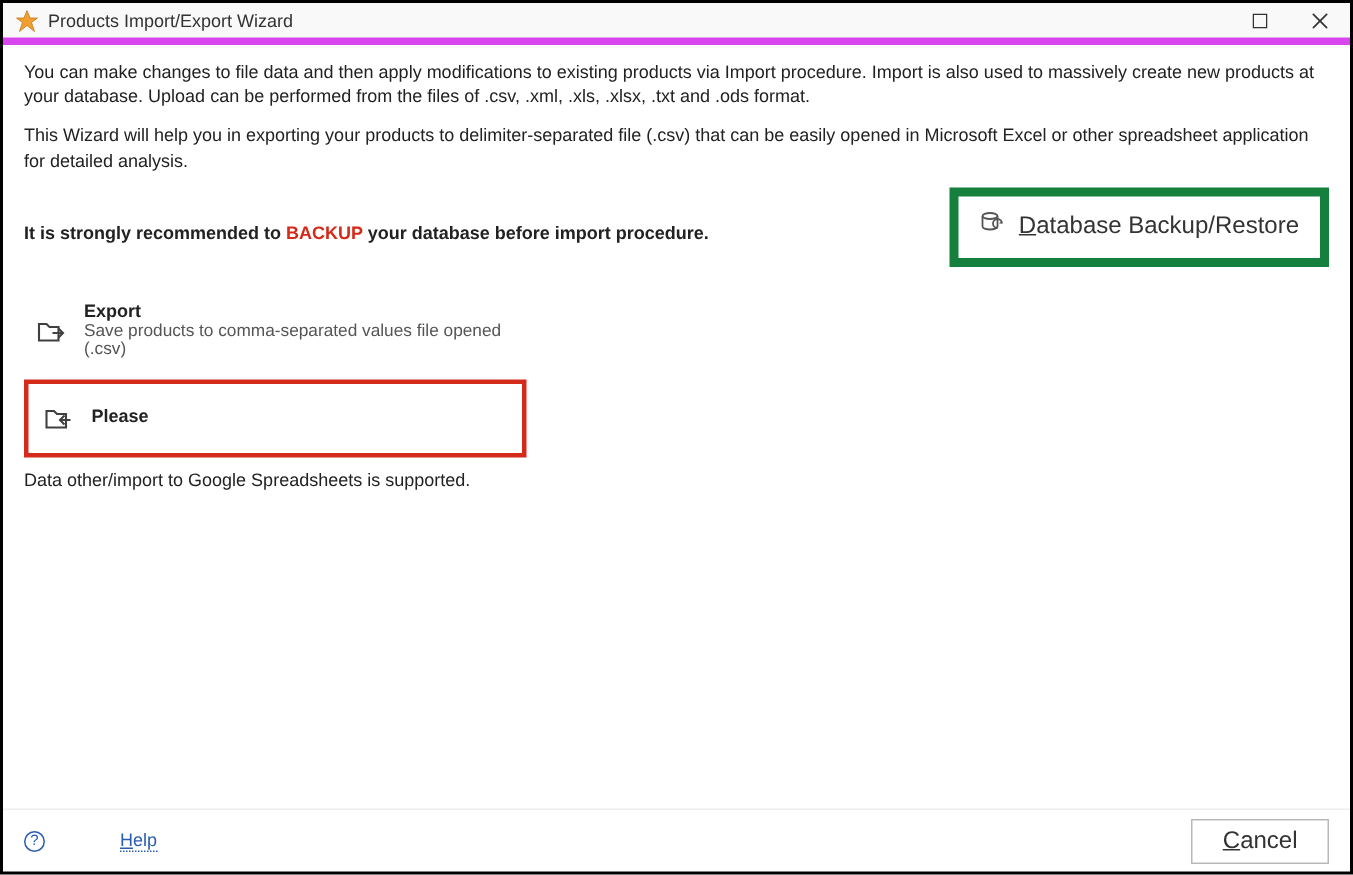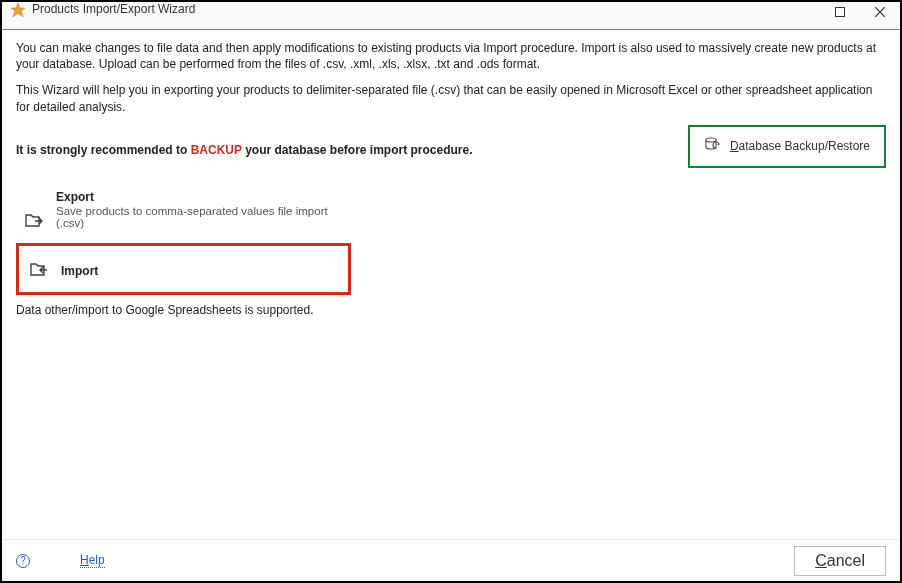--- a/index.html
+++ b/index.html
@@ -12,23 +12,23 @@
       height: 583px;
       border: 2px solid #000;
       display: flex;
       flex-direction: column;
       overflow: hidden;
     }
     
     .titlebar {
       height: 28px;
       display: flex;
-      align-items: flex-start;
+      align-items: center;
       padding: 0 6px 0 8px;
-      border-bottom: 1px solid #d946ef;
+      border-bottom: 5px solid #d946ef;
       background: #f9f9f9;
     }
     .titlebar .app-icon {
       width: 16px; height: 16px; margin-right: 6px;
       display: inline-flex; align-items: center; justify-content: center;
     }
     .titlebar .title { font-size: 12px; color: #333; }
     .titlebar .win-controls { margin-left: auto; display: flex; gap: 12px; }
     .titlebar .win-controls .ctrl {
       width: 28px; height: 20px; display: flex; align-items: center; justify-content: center;
@@ -42,31 +42,31 @@
       overflow: hidden;
     }
     .para { margin-bottom: 10px; line-height: 1.35; color: #222; }
     .recommend-row {
       display: flex; align-items: center; justify-content: space-between;
       margin-top: 6px; margin-bottom: 14px;
     }
     .recommend-text { font-weight: bold; padding-top: 8px; }
     .recommend-text .backup { color: #d32a1a; font-weight: bold; }
     .backup-btn {
-      border: 2px solid #15803d;
+      border: 6px solid #15803d;
       background: #fff;
       padding: 10px 14px;
       display: inline-flex; align-items: center; gap: 8px;
-      font-size: 12px; color: #333;
+      font-size: 16px; color: #333;
       cursor: pointer;
       min-width: 160px;
     }
     .select-label { color: #444; margin-bottom: 12px; }
     .option {
-      display: flex; align-items: flex-end; gap: 12px;
+      display: flex; align-items: center; gap: 12px;
       padding: 8px 8px;
       width: 330px;
       cursor: pointer;
     }
     .option .icon { width: 20px; height: 20px; margin-top: 2px; flex-shrink: 0; }
     .option .texts .title { font-weight: bold; color: #222; }
     .option .texts .desc { color: #555; margin-top: 1px; font-size: 11.5px; }
     .option.highlight {
       border: 3px solid #d32a1a;
       width: 335px;
@@ -149,33 +149,33 @@
 
   <div class="option">
     <span class="icon">
       <svg width="20" height="20" viewBox="0 0 20 20">
         <path d="M2 6 L2 17 L15 17 L15 8 L9 8 L7 6 Z" fill="none" stroke="#404040" stroke-width="1.4"></path>
         <path d="M11 12 L18 12 M15 9 L18 12 L15 15" fill="none" stroke="#404040" stroke-width="1.4"></path>
       </svg>
     </span>
     <div class="texts">
       <div class="title">Export</div>
-      <div class="desc">Save products to comma-separated values file import (.csv)</div>
+      <div class="desc">Save products to comma-separated values file opened (.csv)</div>
     </div>
   </div>
 
   <div class="option highlight">
     <span class="icon">
       <svg width="20" height="20" viewBox="0 0 20 20">
         <path d="M2 6 L2 17 L15 17 L15 8 L9 8 L7 6 Z" fill="none" stroke="#404040" stroke-width="1.4"></path>
         <path d="M18 12 L11 12 M14 9 L11 12 L14 15" fill="none" stroke="#404040" stroke-width="1.4"></path>
       </svg>
     </span>
     <div class="texts">
-      <div class="title">Import</div>
+      <div class="title">Please</div>
     </div>
   </div>
 
   <p class="gs-note">Data other/import to Google Spreadsheets is supported.</p>
 </div>
 
 <div class="footer">
   <a class="help">
     <span class="qmark">?</span>
     <span class="label underline-first">Help</span>

